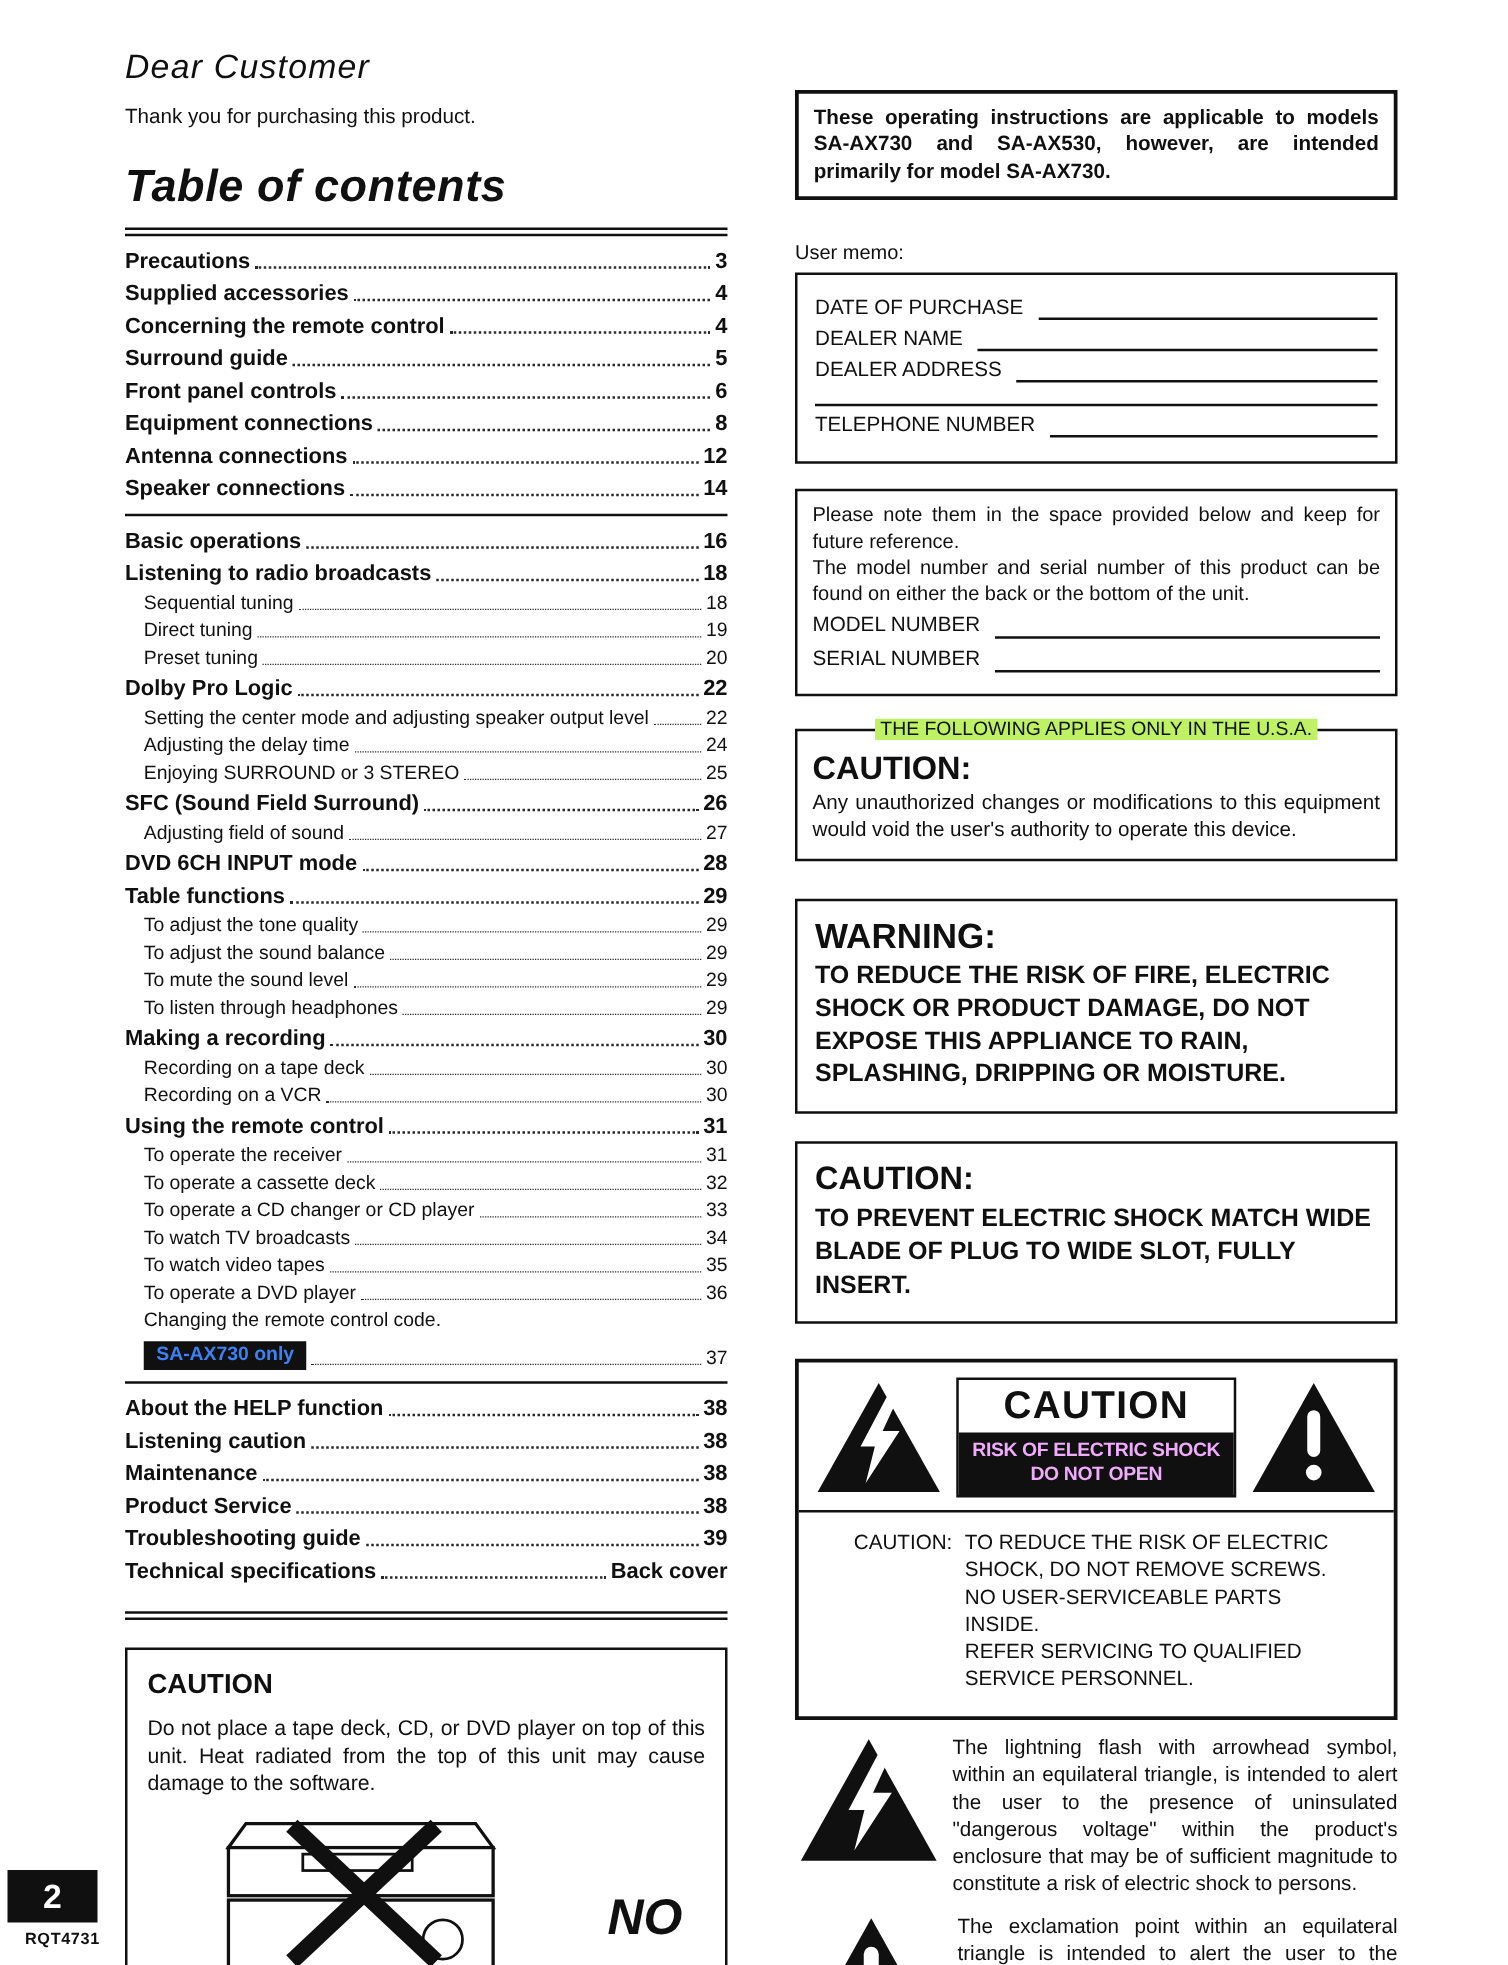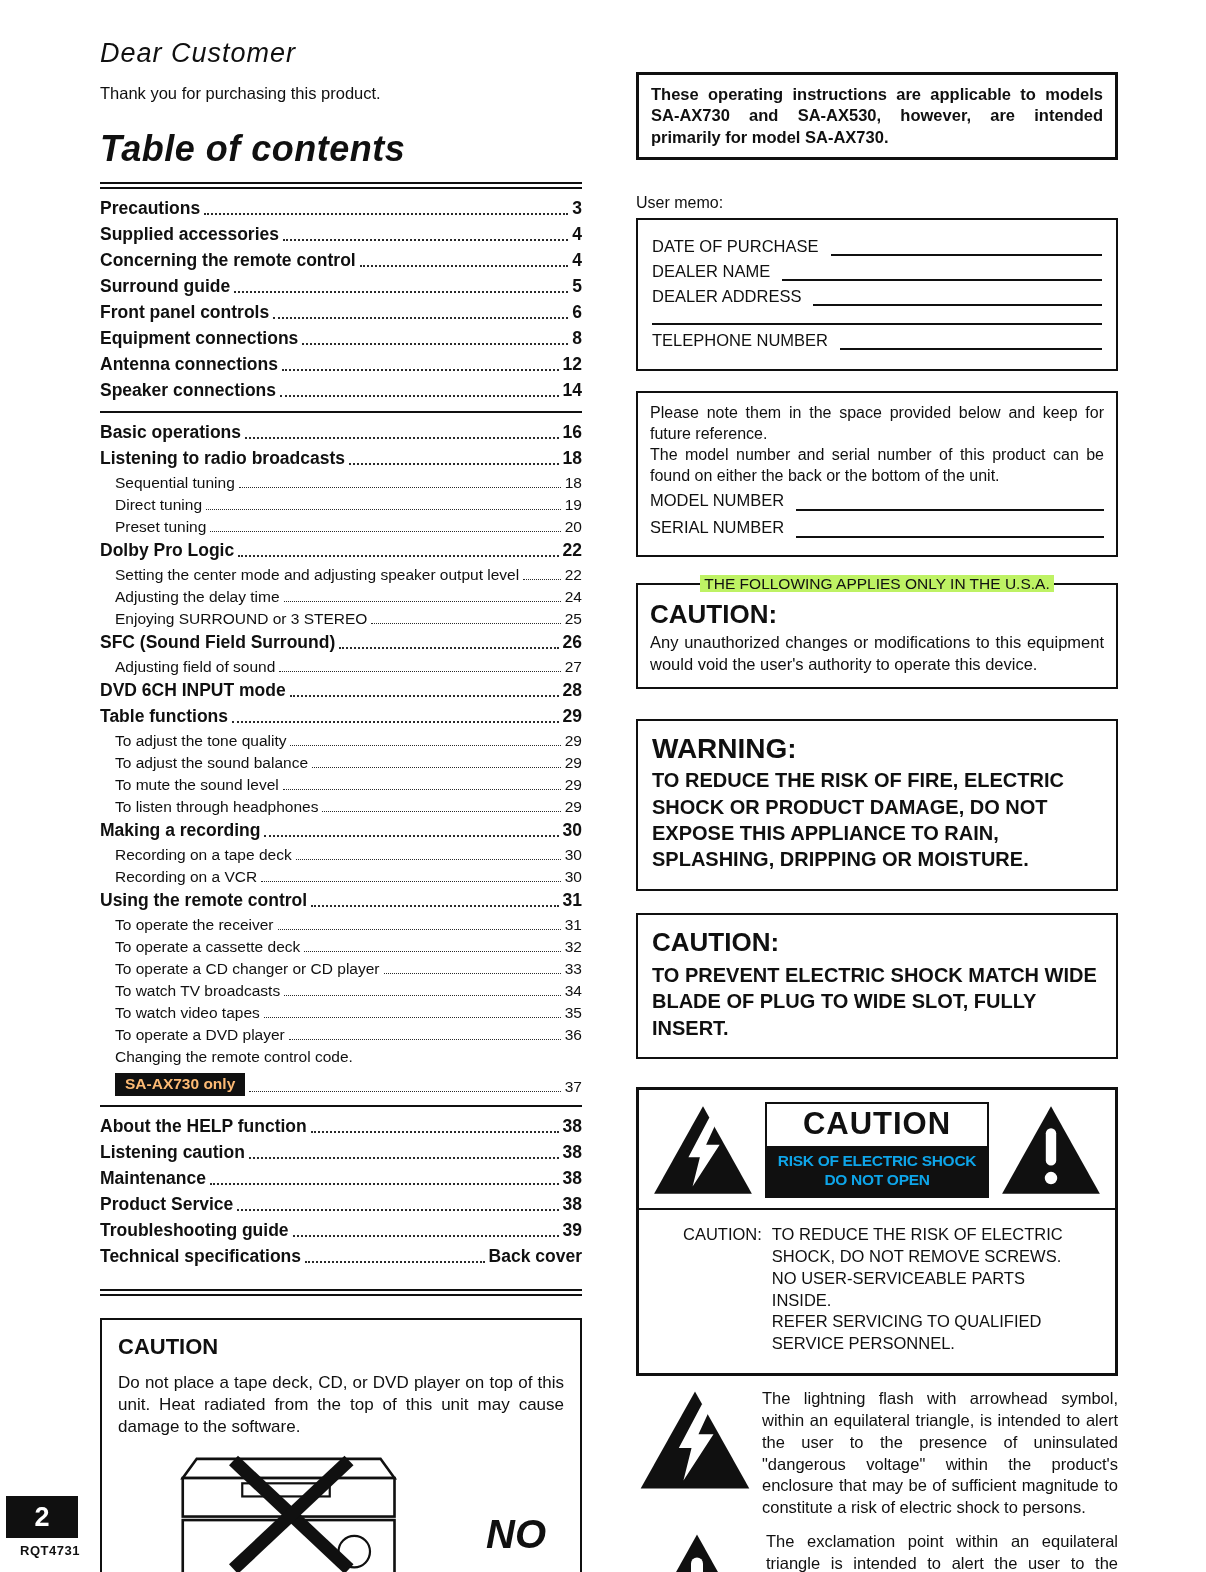--- a/index.html
+++ b/index.html
@@ -14,21 +14,21 @@
   .dc-body .just { text-align:justify; }
   .toc-title { margin-top:24px; font-size:36px; font-weight:bold; font-style:italic; letter-spacing:.5px; }
   .rule-double { margin-top:12px; height:7px; border-top:2px solid #101010; border-bottom:2px solid #101010; }
   .rule { border-top:2px solid #101010; }
   .toc-sec { padding:7px 0; }
   .toc-row { display:flex; align-items:flex-end; }
   .toc-row.main { font-weight:bold; font-size:17.5px; padding:2.5px 0; }
   .toc-row.sub { font-size:15.5px; padding:2px 0 2px 15px; }
   .toc-dots { flex:1; margin:0 4px; border-bottom:2px dotted #2a2a2a; transform:translateY(-4px); }
   .toc-row.sub .toc-dots { border-bottom-width:1.5px; }
-  .badge { background:#101010; color:#fdba74; font-weight:bold; font-size:15.5px; padding:2px 10px 3px; }
+  .badge { background:#101010; color:#3b82f6; font-weight:bold; font-size:15.5px; padding:2px 10px 3px; }
   .caution-left { margin-top:22px; border:2px solid #101010; padding:14px 16px 10px; }
   .caution-left .cl-title { font-size:22px; font-weight:bold; }
   .caution-left .cl-body { margin-top:12px; font-size:17px; line-height:1.3; text-align:justify; }
   .cl-fig { display:flex; align-items:center; margin:14px 0 4px 28px; }
   .cl-no { font-size:40px; font-weight:bold; font-style:italic; margin-left:60px; }
 
   
   .col-right { position:absolute; left:636px; top:72px; width:482px; }
   .box { border:2px solid #101010; }
   .models-box { border-width:3px; padding:9px 12px; font-weight:bold; font-size:16.5px; line-height:1.3; text-align:justify; }
@@ -48,21 +48,21 @@
   .warning-box { margin-top:30px; padding:12px 14px 16px; }
   .warning-box .h { font-size:28px; font-weight:bold; }
   .warning-box .body { font-size:20px; font-weight:bold; line-height:1.32; margin-top:2px; }
   .plug-box { margin-top:22px; padding:12px 14px 16px; }
   .plug-box .h { font-size:26px; font-weight:bold; }
   .plug-box .body { font-size:20px; font-weight:bold; line-height:1.32; margin-top:4px; }
   .shock-box { margin-top:28px; border-width:3px; }
   .shock-graphic { display:flex; align-items:center; justify-content:space-between; padding:12px 12px 10px; border-bottom:2px solid #101010; }
   .shock-label { border:2px solid #101010; width:224px; text-align:center; }
   .shock-label .t { font-size:31px; font-weight:bold; letter-spacing:1px; padding:2px 0 4px; }
-  .shock-label .b { background:#101010; color:#0ea5e9; font-weight:bold; font-size:15.5px; line-height:1.25; padding:5px 2px 6px; letter-spacing:-0.3px; }
+  .shock-label .b { background:#101010; color:#f0abfc; font-weight:bold; font-size:15.5px; line-height:1.25; padding:5px 2px 6px; letter-spacing:-0.3px; }
   .shock-detail { display:flex; padding:14px 10px 18px 44px; font-size:16.5px; line-height:1.33; }
   .shock-detail .lbl { white-space:nowrap; margin-right:10px; }
   .shock-detail .body { white-space:pre-line; }
   .tri-note { display:flex; margin-top:12px; align-items:flex-start; }
   .tri-note .txt { font-size:16.5px; line-height:1.32; text-align:justify; margin-left:8px; flex:1; }
   .tri-note svg { flex:0 0 auto; }
 
   
   .page-num { position:absolute; left:6px; top:1496px; width:72px; height:42px; background:#101010; color:#fff; font-weight:bold; font-size:27px; display:flex; align-items:center; justify-content:center; }
   .page-code { position:absolute; left:20px; top:1543px; font-size:13px; font-weight:bold; letter-spacing:.5px; }

